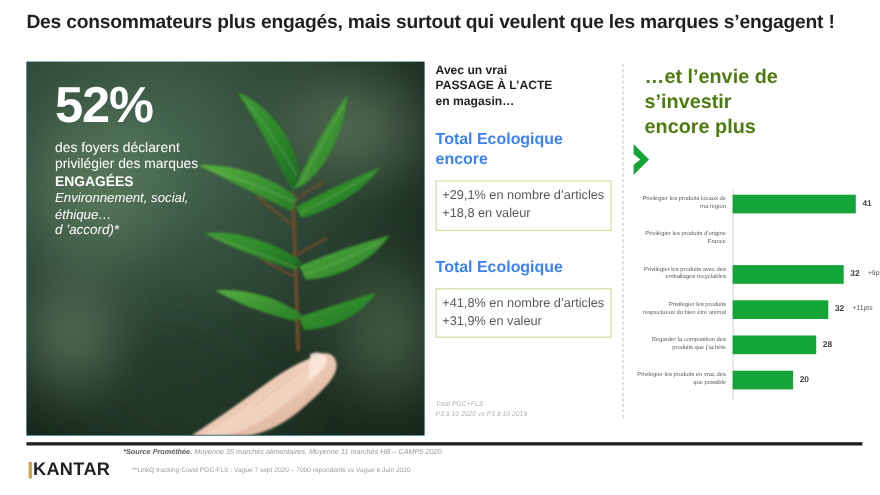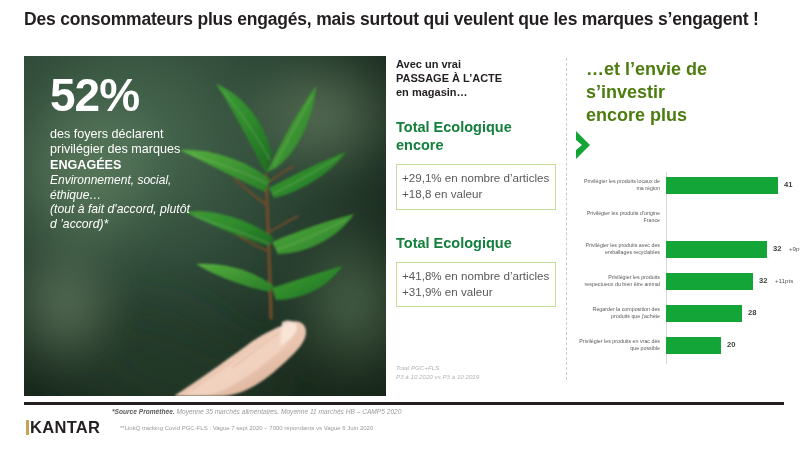--- a/index.html
+++ b/index.html
@@ -35,21 +35,21 @@
   .subbold { font-size:12.6px; font-weight:bold; line-height:1.22; }
   .subital { font-size:12px; font-style:italic; line-height:1.22; }
   .subital2 { font-size:12.2px; font-style:italic; line-height:1.22; }
 
   
   #midcol { position:absolute; left:396px; top:58px; width:160px; }
   .mid-head {
     font-size:11px; font-weight:bold; line-height:1.27; color:#231f20;
   }
   .green-head {
-    font-size:14.5px; font-weight:bold; line-height:1.25; color:#15803d;
+    font-size:14.5px; font-weight:bold; line-height:1.25; color:#3b82f6;
   }
   .statbox {
     border:1px solid #c6dd9a;
     padding:5px 4px 6px 5px;
     font-size:11.6px; line-height:1.40; color:#58595b;
   }
   #midsource {
     position:absolute; left:396px; top:364px; width:160px;
     font-size:6.2px; line-height:1.45; color:#b3b3b3; font-style:italic;
   }
@@ -224,21 +224,20 @@
     </g>
   </svg>
 
   <div class="overlaytext">
     <div class="pct">52%</div>
     <div class="sub1">des foyers déclarent</div>
     <div class="sub1" style="margin-top:0">privilégier des marques</div>
     <div class="subbold">ENGAGÉES</div>
     <div class="subital">Environnement, social,</div>
     <div class="subital">éthique…</div>
-    <div class="subital2">(tout à fait d'accord, plutôt</div>
     <div class="subital2">d ’accord)*</div>
   </div>
 </div>
 
 <div id="midcol">
   <div class="mid-head">
     <div>Avec un vrai</div>
     <div>PASSAGE À L’ACTE</div>
     <div>en magasin…</div>
   </div>

